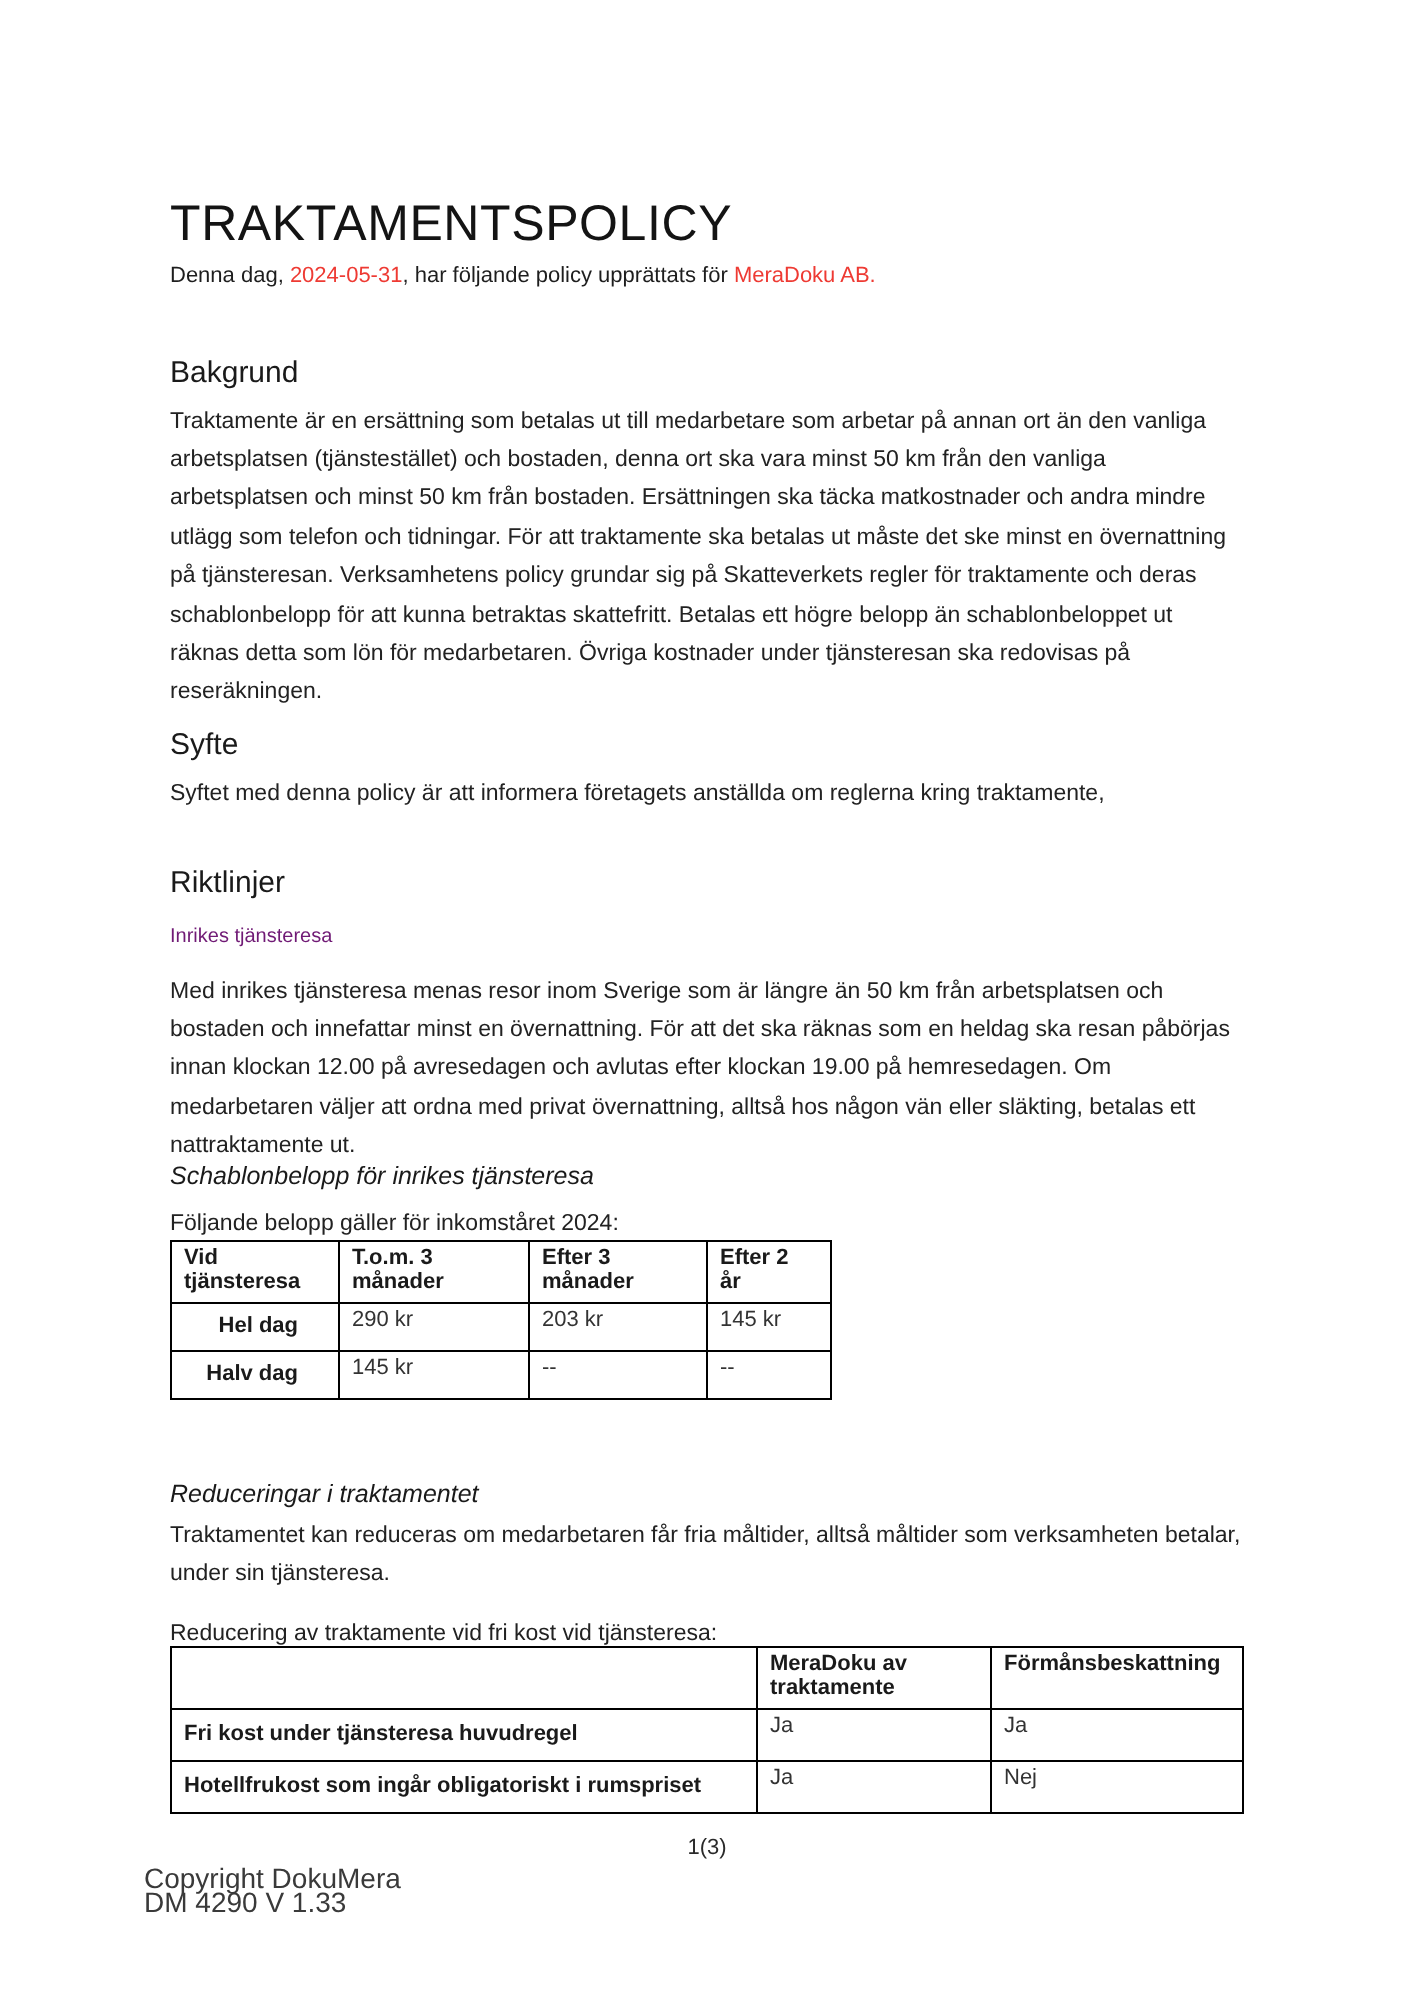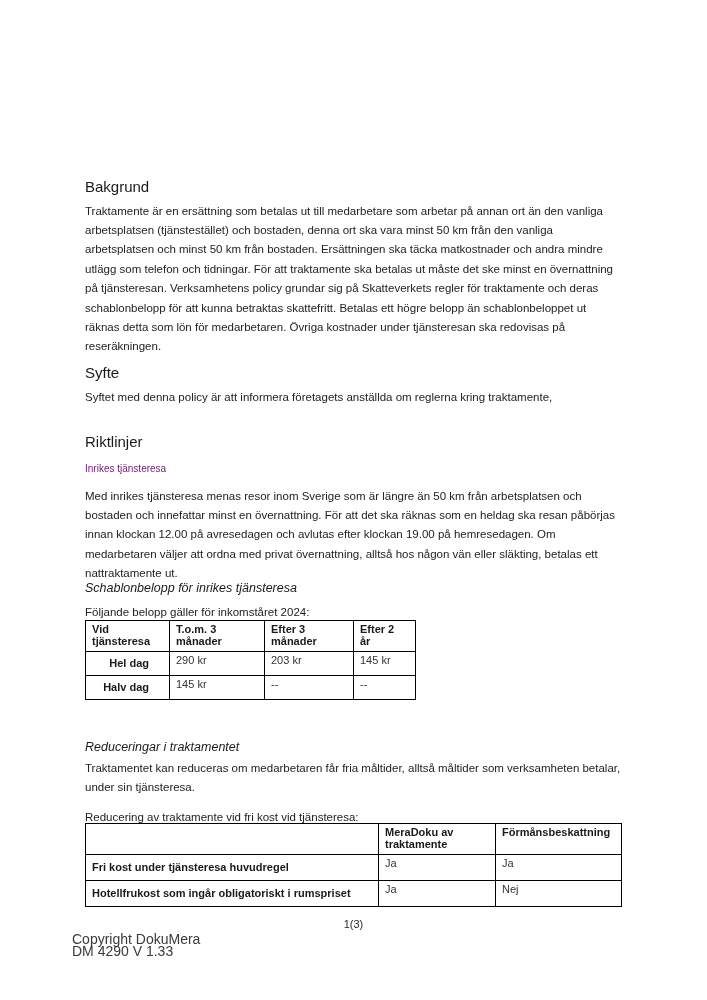--- a/index.html
+++ b/index.html
@@ -86,21 +86,23 @@
     font-size:14px;
     line-height:12px;
     color:#3a3a3a;
   }
 </style>
 </head>
 <body>
 
 <div class="doc">
 
+  <h1 class="abs title">TRAKTAMENTSPOLICY</h1>
 
+  <p class="abs intro"><span>Denna dag, </span><span class="red">2024-05-31</span><span>, har följande policy upprättats för </span><span class="red">MeraDoku AB.</span></p>
 
   <h2 class="abs h2" style="top:166px">Bakgrund</h2>
   <p class="abs para" style="top:190px">Traktamente är en ersättning som betalas ut till medarbetare som arbetar på annan ort än den vanliga arbetsplatsen (tjänstestället) och bostaden, denna ort ska vara minst 50 km från den vanliga arbetsplatsen och minst 50 km från bostaden. Ersättningen ska täcka matkostnader och andra mindre utlägg som telefon och tidningar. För att traktamente ska betalas ut måste det ske minst en övernattning på tjänsteresan. Verksamhetens policy grundar sig på Skatteverkets regler för traktamente och deras schablonbelopp för att kunna betraktas skattefritt. Betalas ett högre belopp än schablonbeloppet ut räknas detta som lön för medarbetaren. Övriga kostnader under tjänsteresan ska redovisas på reseräkningen.</p>
 
   <h2 class="abs h2" style="top:352px">Syfte</h2>
   <p class="abs para" style="top:376px">Syftet med denna policy är att informera företagets anställda om reglerna kring traktamente,</p>
 
   <h2 class="abs h2" style="top:421px">Riktlinjer</h2>
 
   <h3 class="abs h3" style="top:453px">Inrikes tjänsteresa</h3>

